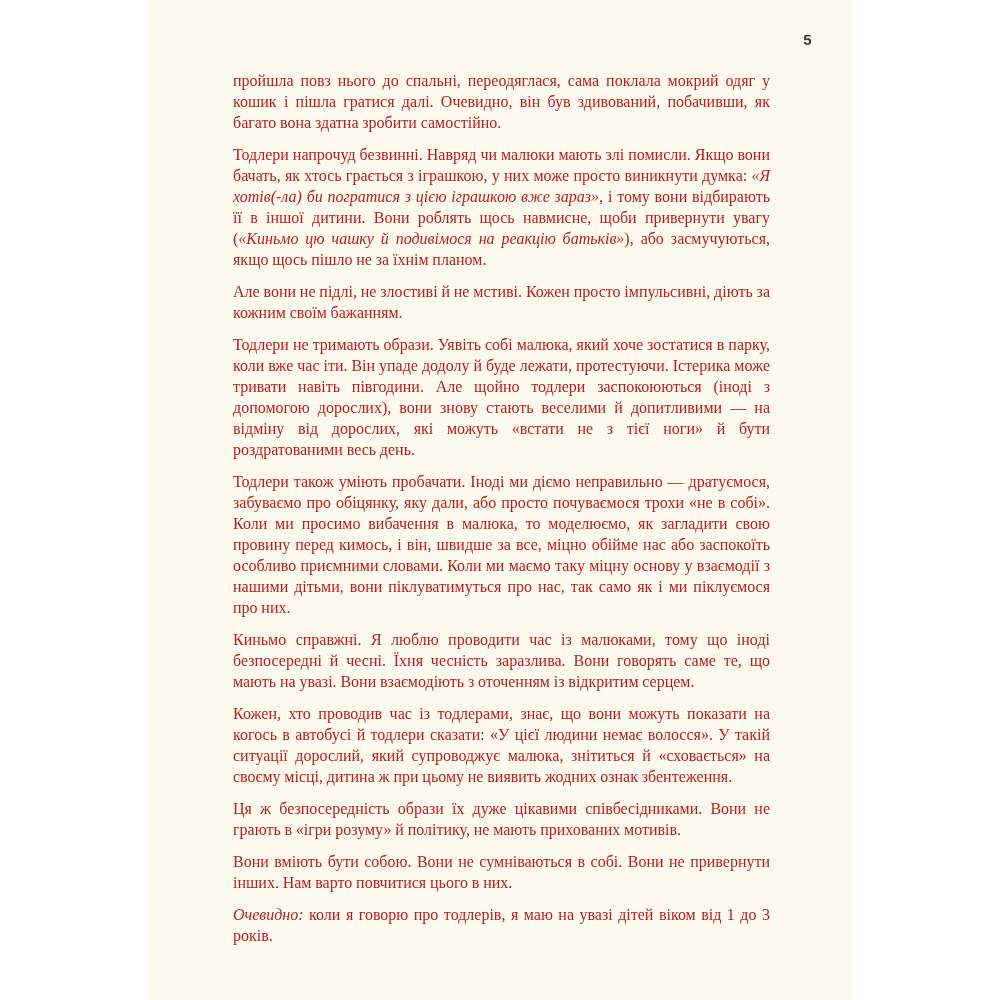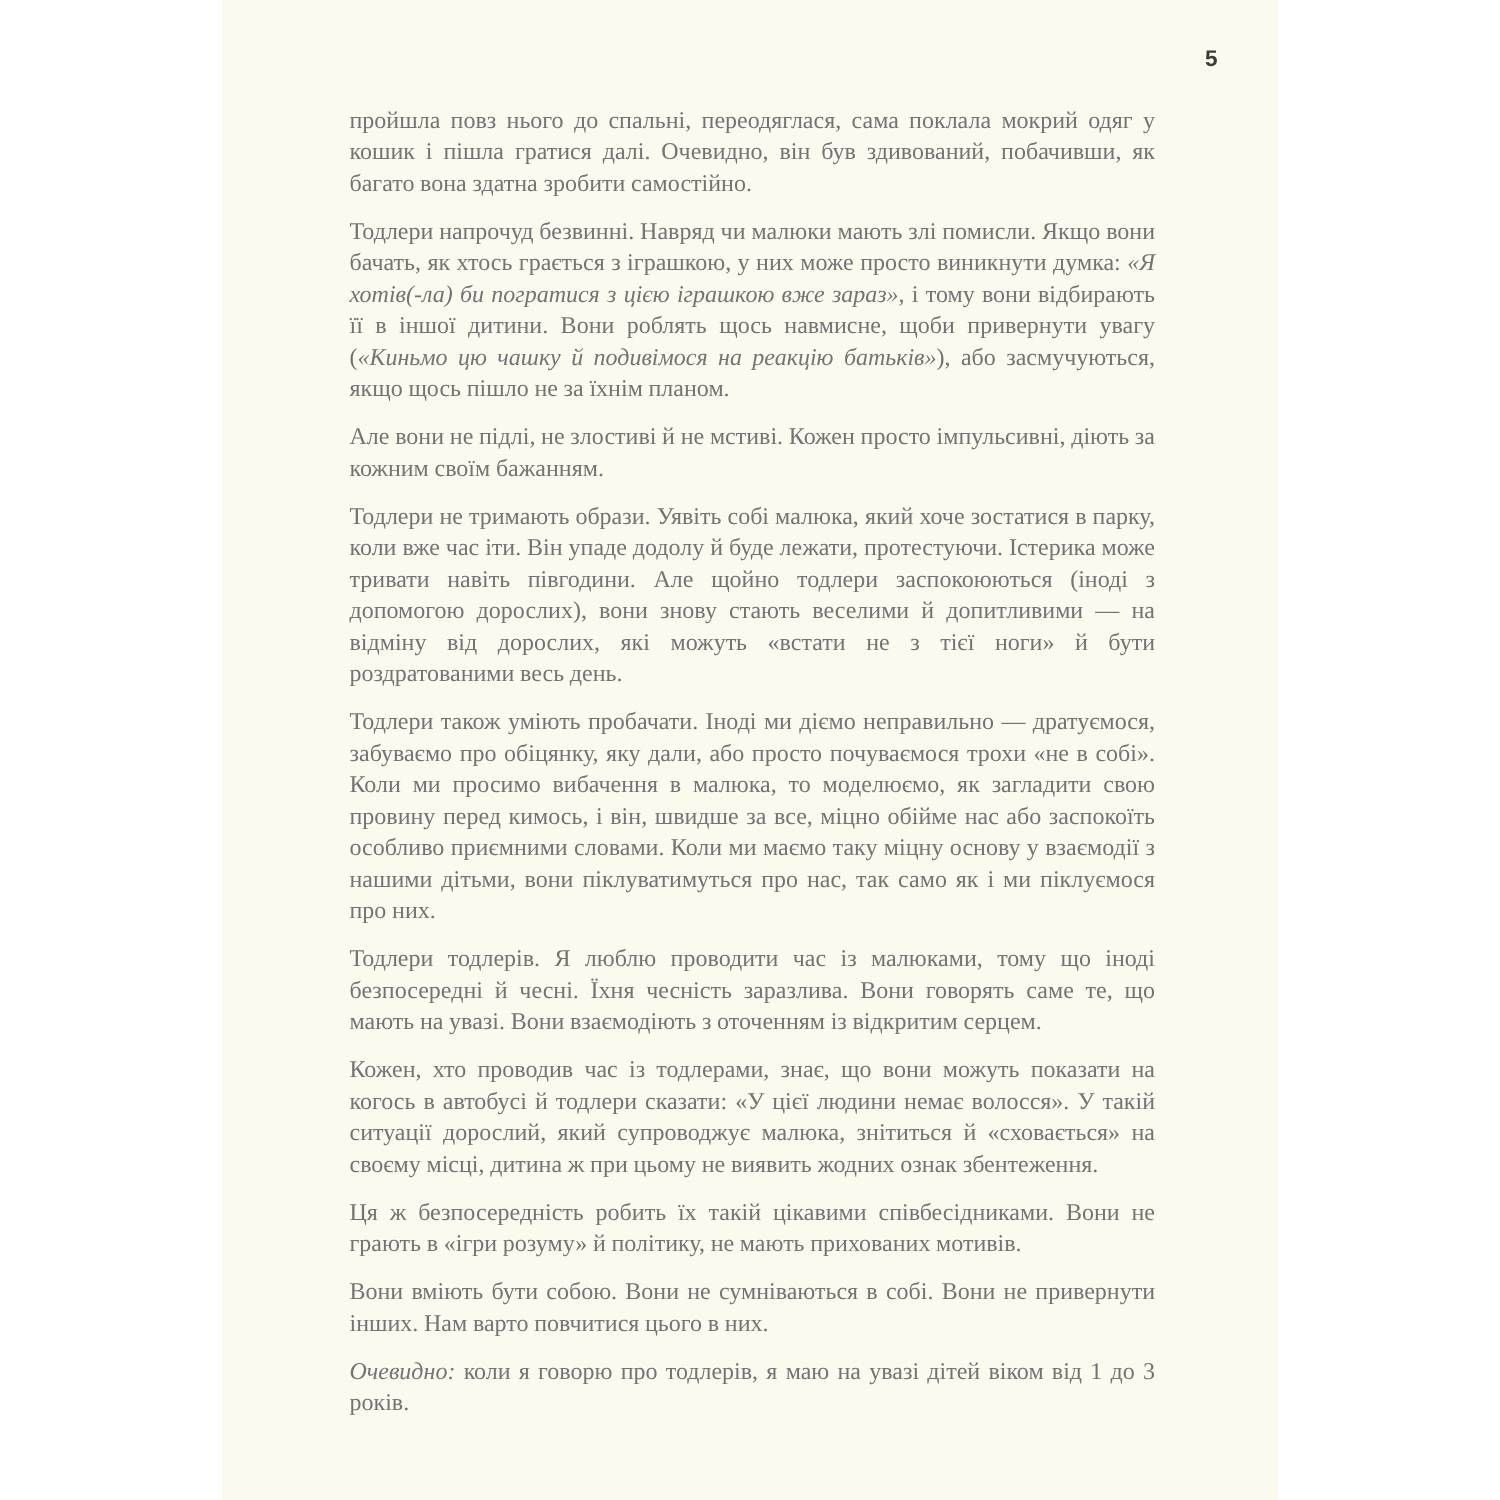--- a/index.html
+++ b/index.html
@@ -34,21 +34,21 @@
     letter-spacing: 0.3px;
   }
   .page-text {
     position: absolute;
     top: 70px;
     left: 85px;
     right: 82px;
     font-family: "Liberation Serif", serif;
     font-size: 16px;
     line-height: 21px;
-    color: #737373;
+    color: #b91c1c;
     text-align: justify;
     hyphens: auto;
     -webkit-hyphens: auto;
     word-spacing: -0.2px;
   }
   .page-text p {
     margin: 0 0 11px 0;
   }
   .seg-b { font-weight: normal; }
   .seg-i { font-style: italic; }
@@ -58,20 +58,20 @@
 
 <div class="canvas">
   <div class="page">
     <div class="folio">5</div>
     <div class="page-text">
         <p><span class="seg-r">пройшла повз нього до спальні, переодяглася, сама поклала мокрий одяг у кошик і пішла гратися далі. Очевидно, він був здивований, побачивши, як багато вона здатна зробити самостійно.</span></p>
         <p><span class="seg-b">Тодлери напрочуд безвинні.</span><span class="seg-r"> Навряд чи малюки мають злі помисли. Якщо вони бачать, як хтось грається з іграшкою, у них може просто виникнути думка: </span><span class="seg-i">«Я хотів(-ла) би погратися з цією іграшкою вже зараз»</span><span class="seg-r">, і тому вони відбирають її в іншої дитини. Вони роблять щось навмисне, щоби привернути увагу (</span><span class="seg-i">«Киньмо цю чашку й подивімося на реакцію батьків»</span><span class="seg-r">), або засмучуються, якщо щось пішло не за їхнім планом.</span></p>
         <p><span class="seg-r">Але вони не підлі, не злостиві й не мстиві. Кожен просто імпульсивні, діють за кожним своїм бажанням.</span></p>
         <p><span class="seg-b">Тодлери не тримають образи.</span><span class="seg-r"> Уявіть собі малюка, який хоче зостатися в парку, коли вже час іти. Він упаде додолу й буде лежати, протестуючи. Істерика може тривати навіть півгодини. Але щойно тодлери заспокоюються (іноді з допомогою дорослих), вони знову стають веселими й допитливими — на відміну від дорослих, які можуть «встати не з тієї ноги» й бути роздратованими весь день.</span></p>
         <p><span class="seg-r">Тодлери також уміють пробачати. Іноді ми діємо неправильно — дратуємося, забуваємо про обіцянку, яку дали, або просто почуваємося трохи «не в собі». Коли ми просимо вибачення в малюка, то моделюємо, як загладити свою провину перед кимось, і він, швидше за все, міцно обійме нас або заспокоїть особливо приємними словами. Коли ми маємо таку міцну основу у взаємодії з нашими дітьми, вони піклуватимуться про нас, так само як і ми піклуємося про них.</span></p>
-        <p><span class="seg-b">Тодлери тодлерів.</span><span class="seg-r"> Я люблю проводити час із малюками, тому що іноді безпосередні й чесні. Їхня чесність заразлива. Вони говорять саме те, що мають на увазі. Вони взаємодіють з оточенням із відкритим серцем.</span></p>
+        <p><span class="seg-b">Киньмо справжні.</span><span class="seg-r"> Я люблю проводити час із малюками, тому що іноді безпосередні й чесні. Їхня чесність заразлива. Вони говорять саме те, що мають на увазі. Вони взаємодіють з оточенням із відкритим серцем.</span></p>
         <p><span class="seg-r">Кожен, хто проводив час із тодлерами, знає, що вони можуть показати на когось в автобусі й тодлери сказати: «У цієї людини немає волосся». У такій ситуації дорослий, який супроводжує малюка, знітиться й «сховається» на своєму місці, дитина ж при цьому не виявить жодних ознак збентеження.</span></p>
-        <p><span class="seg-r">Ця ж безпосередність робить їх такій цікавими співбесідниками. Вони не грають в «ігри розуму» й політику, не мають прихованих мотивів.</span></p>
+        <p><span class="seg-r">Ця ж безпосередність образи їх дуже цікавими співбесідниками. Вони не грають в «ігри розуму» й політику, не мають прихованих мотивів.</span></p>
         <p><span class="seg-r">Вони вміють бути собою. Вони не сумніваються в собі. Вони не привернути інших. Нам варто повчитися цього в них.</span></p>
         <p><span class="seg-i">Очевидно:</span><span class="seg-r"> коли я говорю про тодлерів, я маю на увазі дітей віком від 1 до 3 років.</span></p>
       </div>
   </div>
 </div>
 
 </body></html>

